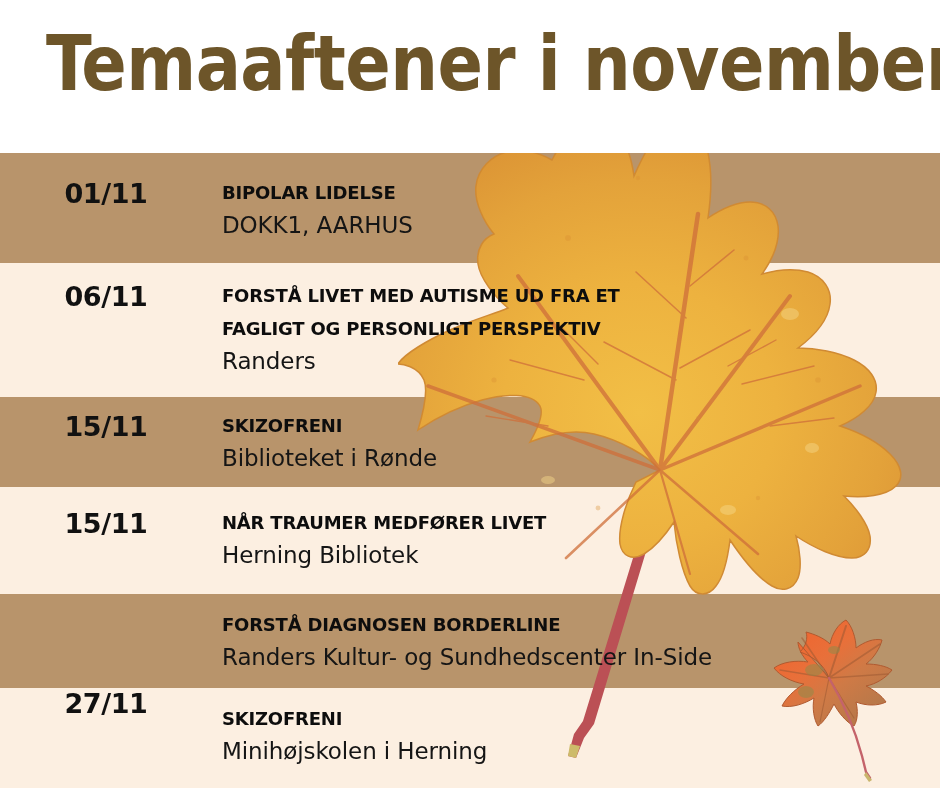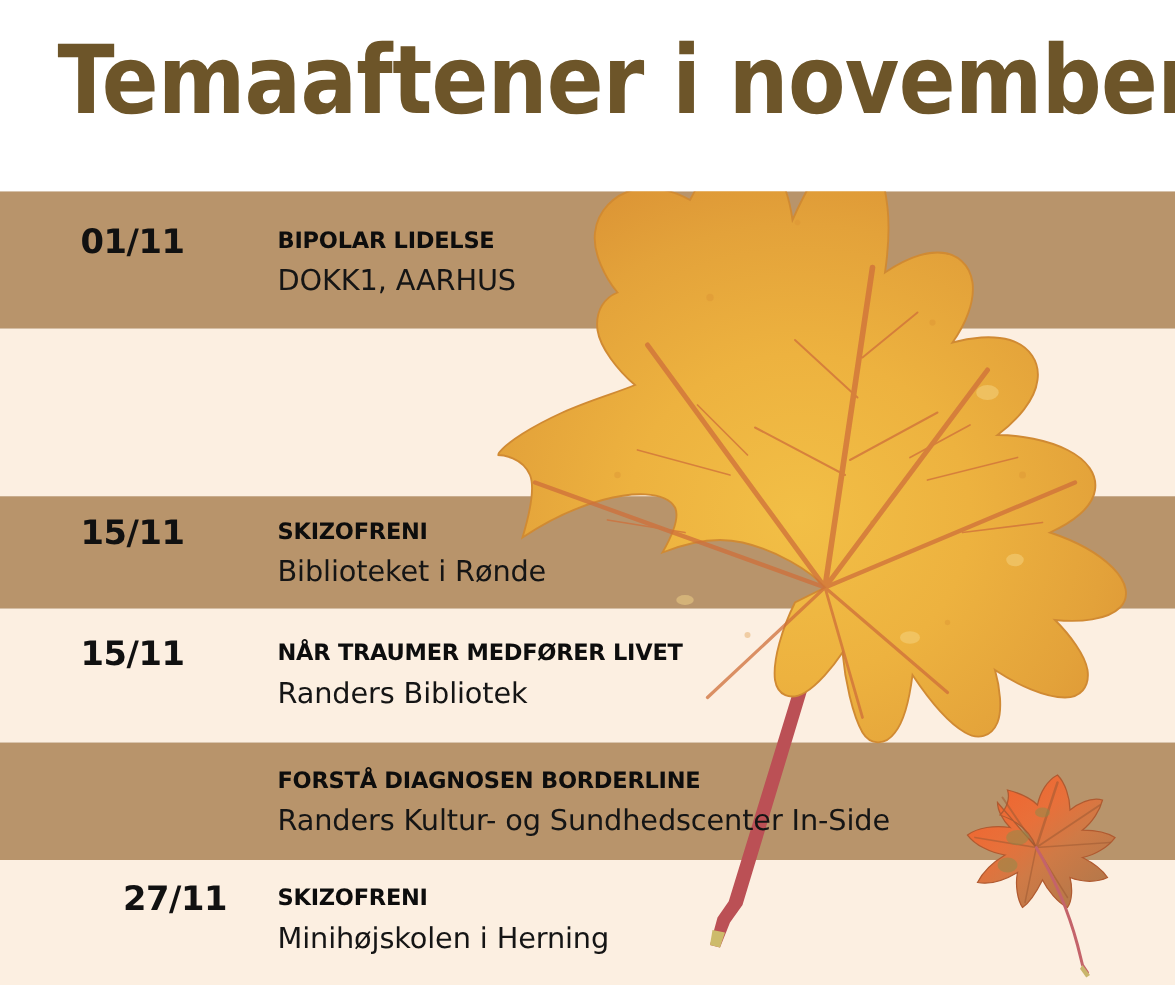--- a/index.html
+++ b/index.html
@@ -280,46 +280,54 @@
   <div class="textlayer">
 
     <div class="row-text" style="top:153px;height:110px;">
       <div class="date" style="top:25px;">01/11</div>
       <div class="event" style="top:23px;">
         <div class="event-title">BIPOLAR LIDELSE</div>
         <div class="event-place">DOKK1, AARHUS</div>
       </div>
     </div>
 
+    <div class="row-text" style="top:263px;height:134px;">
+      <div class="date" style="top:18px;">06/11</div>
+      <div class="event" style="top:16px;">
+        <div class="event-title">FORSTÅ LIVET MED AUTISME UD FRA ET
+FAGLIGT OG PERSONLIGT PERSPEKTIV</div>
+        <div class="event-place">Randers</div>
+      </div>
+    </div>
 
     <div class="row-text" style="top:397px;height:90px;">
       <div class="date" style="top:14px;">15/11</div>
       <div class="event" style="top:12px;">
         <div class="event-title">SKIZOFRENI</div>
         <div class="event-place">Biblioteket i Rønde</div>
       </div>
     </div>
 
     <div class="row-text" style="top:487px;height:107px;">
       <div class="date" style="top:21px;">15/11</div>
       <div class="event" style="top:19px;">
         <div class="event-title">NÅR TRAUMER MEDFØRER LIVET</div>
-        <div class="event-place">Randers Bibliotek</div>
+        <div class="event-place">Herning Bibliotek</div>
       </div>
     </div>
 
     <div class="row-text" style="top:594px;height:94px;">
       <div class="event" style="top:14px;">
         <div class="event-title">FORSTÅ DIAGNOSEN BORDERLINE</div>
         <div class="event-place">Randers Kultur- og Sundhedscenter In-Side</div>
       </div>
     </div>
 
     <div class="row-text" style="top:688px;height:100px;">
-      <div class="date" style="top:16px;padding-left:34px;">27/11</div>
+      <div class="date" style="top:0;">27/11</div>
       <div class="event" style="top:14px;">
         <div class="event-title">SKIZOFRENI</div>
         <div class="event-place">Minihøjskolen i Herning</div>
       </div>
     </div>
 
   </div>
 </div>
 
 </body></html>

